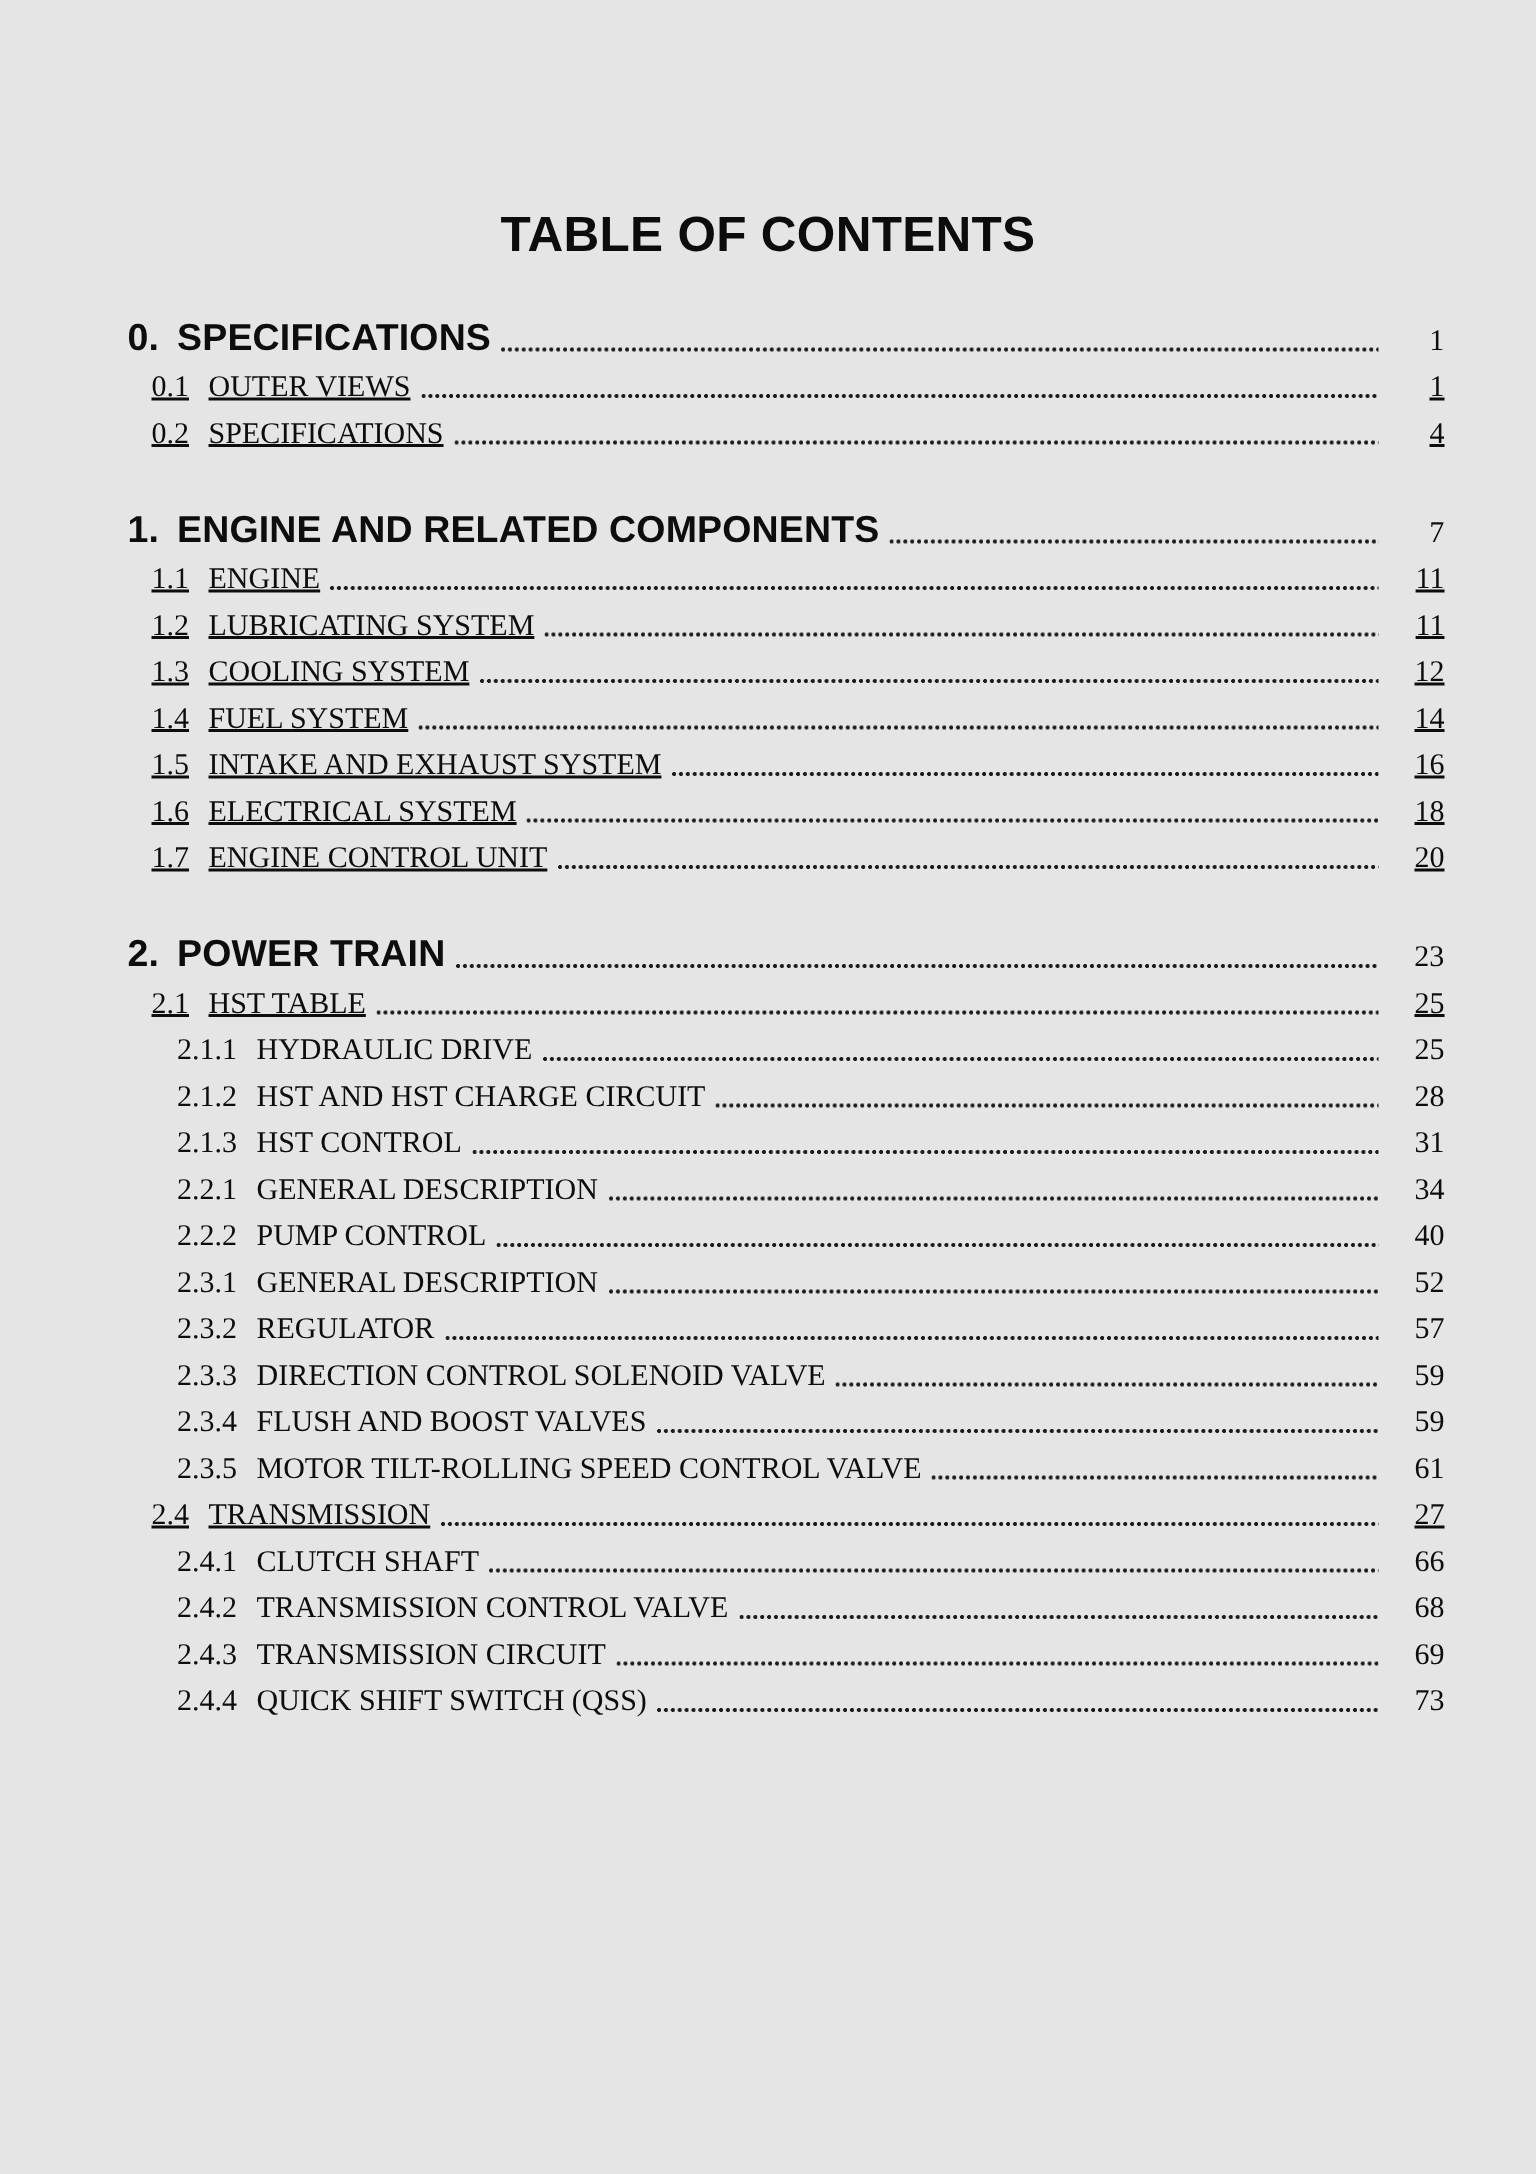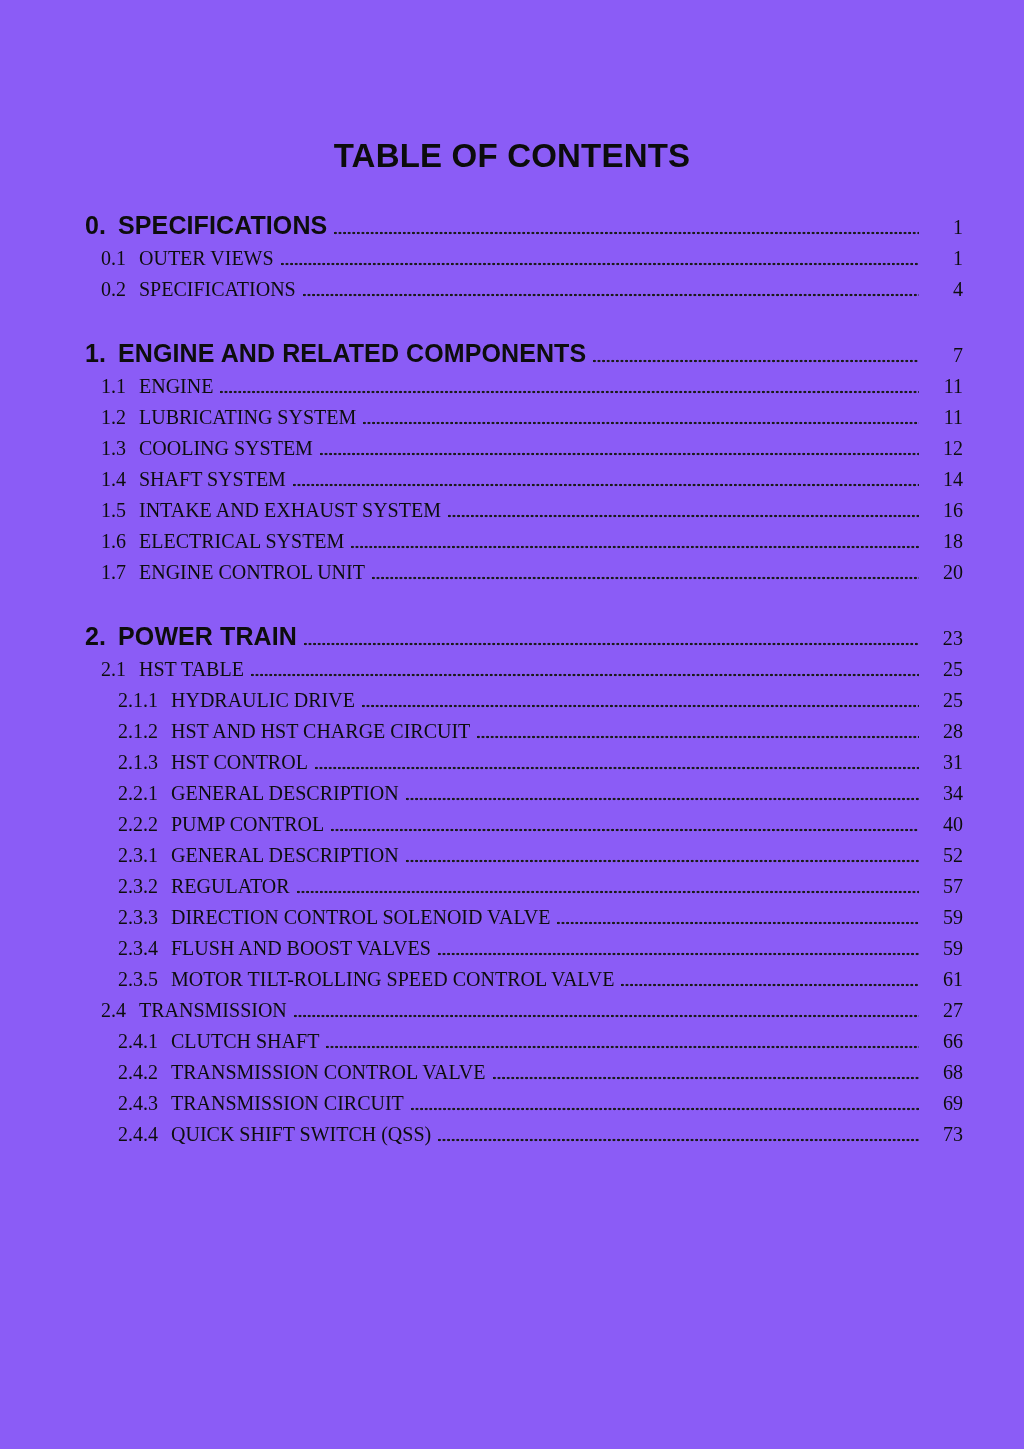--- a/index.html
+++ b/index.html
@@ -8,21 +8,21 @@
     width: 1024px;
     height: 1449px;
     font-family: "Liberation Serif", serif;
     color: #0d0d0d;
     position: relative;
     overflow: hidden;
   }
   .page {
     position: absolute;
     inset: 0;
-    background: #8b5cf6;
+    background: #e5e5e5;
   }
   .doc-title {
     position: absolute;
     top: 139px;
     left: 0;
     width: 100%;
     text-align: center;
     font-family: "Liberation Sans", sans-serif;
     font-weight: bold;
     font-size: 33px;
@@ -48,21 +48,21 @@
   .row.chapter {
     font-family: "Liberation Sans", sans-serif;
     font-weight: bold;
     font-size: 25px;
     line-height: 35px;
     height: 35px;
     margin-top: 31px;
     letter-spacing: 0.1px;
   }
   .toc > .row.chapter:first-child { margin-top: 0; }
-  .row.level-1 { padding-left: 16px; }
+  .row.level-1 { padding-left: 16px; text-decoration: underline; }
   .row.level-2 { padding-left: 33px; }
   .num { flex: none; margin-right: 13px; }
   .chapter .num { margin-right: 12px; }
   .label { flex: none; }
   .leader {
     flex: 1 1 auto;
     align-self: flex-end;
     height: 4px;
     margin: 0 8px 8px 7px;
     background-image: radial-gradient(circle at 1.4px 2px, #1b1b1b 1.15px, rgba(0,0,0,0) 1.55px);
@@ -123,21 +123,21 @@
     <span class="page-num">11</span>
   </div>
       <div class="row level-1">
     <span class="num">1.3</span>
     <span class="label">COOLING SYSTEM</span>
     <span class="leader"></span>
     <span class="page-num">12</span>
   </div>
       <div class="row level-1">
     <span class="num">1.4</span>
-    <span class="label">SHAFT SYSTEM</span>
+    <span class="label">FUEL SYSTEM</span>
     <span class="leader"></span>
     <span class="page-num">14</span>
   </div>
       <div class="row level-1">
     <span class="num">1.5</span>
     <span class="label">INTAKE AND EXHAUST SYSTEM</span>
     <span class="leader"></span>
     <span class="page-num">16</span>
   </div>
       <div class="row level-1">

